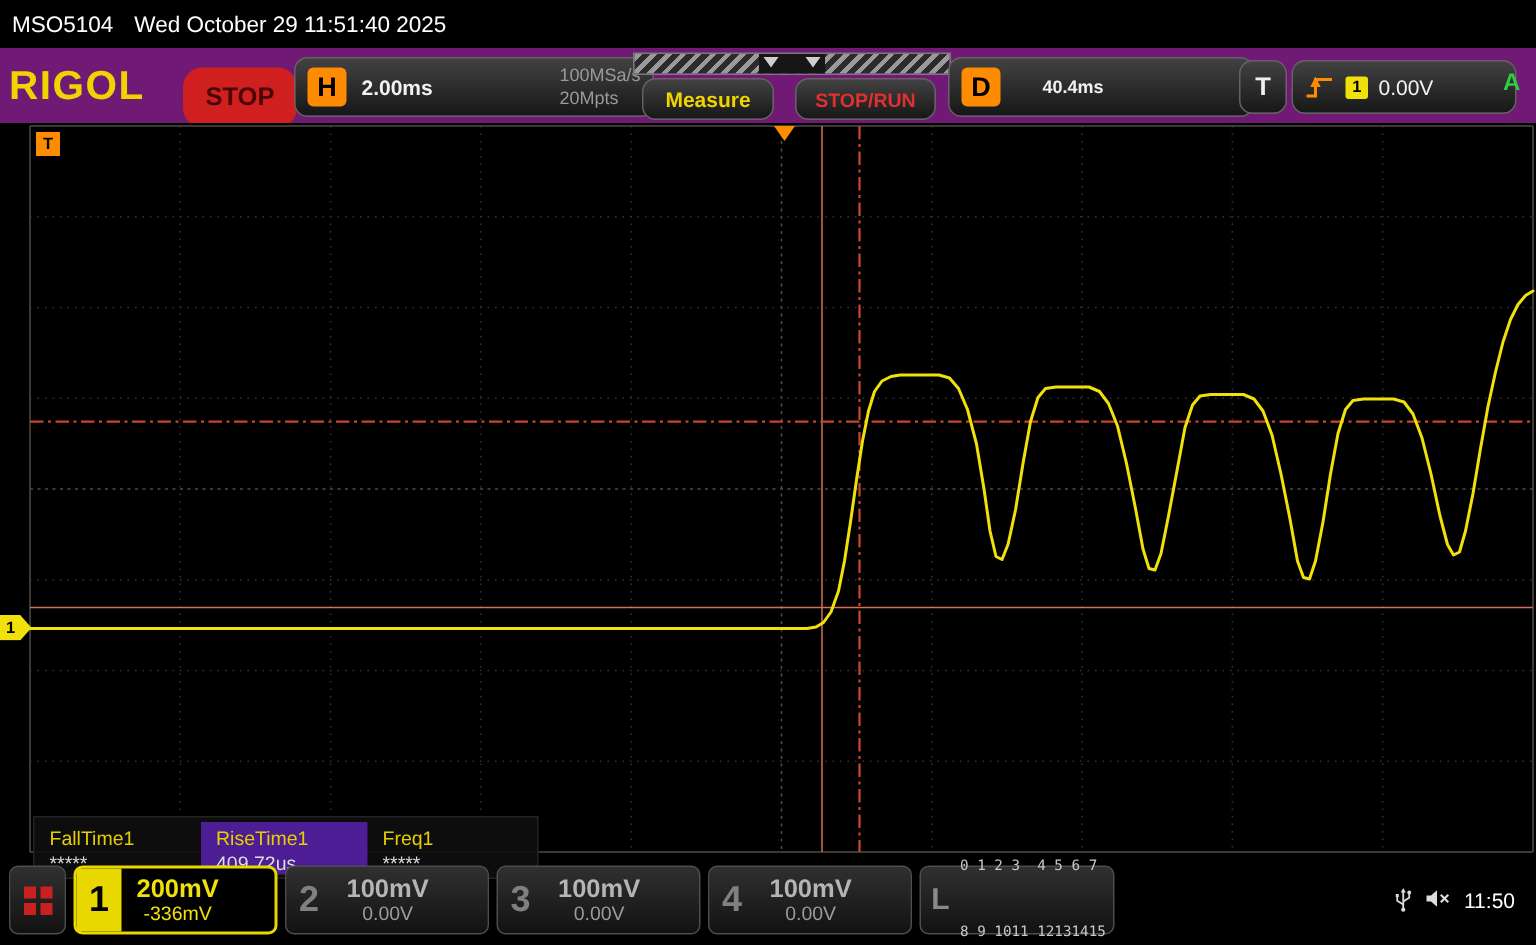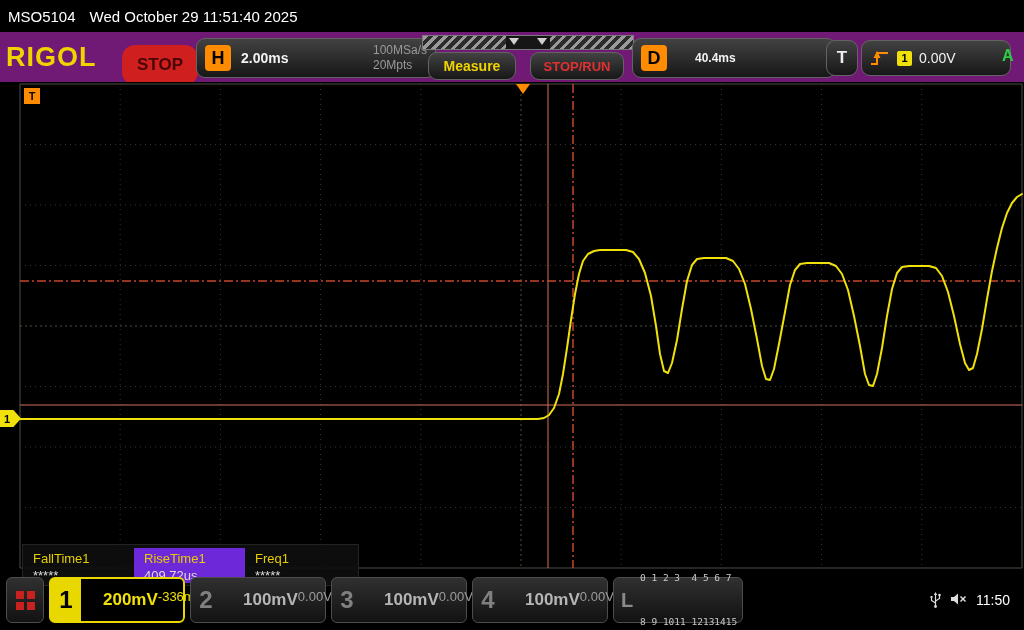--- a/index.html
+++ b/index.html
@@ -47,35 +47,35 @@
   .scope{position:absolute;left:0;top:82px;width:1024px;height:488px;background:#000;}
   .scope svg{position:absolute;left:0;top:0;width:1024px;height:488px;}
   .trig-src{position:absolute;left:24px;top:6px;width:16px;height:16px;background:#ff8c00;
             color:#000;font-weight:bold;font-size:11px;display:flex;align-items:center;justify-content:center;}
   .ch1-marker{position:absolute;left:0;top:328px;width:21px;height:17px;background:#f0e10a;
               color:#000;font-weight:bold;font-size:11px;display:flex;align-items:center;padding-left:4px;
               clip-path:polygon(0 0,64% 0,100% 50%,64% 100%,0 100%);box-sizing:border-box;}
   .meas-panel{position:absolute;left:22px;top:462px;width:335px;height:40px;
               background:rgba(14,14,14,0.9);border:1px solid #232323;display:flex;align-items:center;}
   .meas-item{width:111px;padding:3px 0 0 10px;box-sizing:border-box;}
-  .meas-item.hl{background:#6d28d9;}
+  .meas-item.hl{background:#4c1d95;}
   .meas-label{font-size:13px;color:#e6ce00;}
   .meas-value{font-size:13px;color:#ddd;margin-top:2px;}
 
   
   .bottombar{position:absolute;left:0;top:570px;width:1024px;height:60px;display:flex;
              align-items:center;gap:5px;padding:0 6px;box-sizing:border-box;}
   .blk{background:linear-gradient(#303030,#121212);border:1px solid #4d4d4d;border-radius:6px;
        height:46px;display:flex;align-items:center;box-sizing:border-box;}
   .menu-grid{width:38px;justify-content:center;}
   .redgrid{display:grid;grid-template-columns:8px 8px;gap:3px;}
   .redgrid span{width:8px;height:8px;background:#c92020;display:block;}
   .ch-block{width:136px;}
   .ch-num{width:30px;text-align:center;font-size:24px;font-weight:bold;color:#808080;flex:0 0 auto;}
-  .ch-vals{display:flex;flex-direction:row;margin-left:22px;line-height:1.15;}
+  .ch-vals{display:flex;flex-direction:column;margin-left:10px;line-height:1.15;}
   .ch-scale{font-size:17px;font-weight:bold;color:#b5b5b5;}
   .ch-off{font-size:13px;color:#9c9c9c;text-align:center;}
   .ch-block.active{background:#000;border:2px solid #e8d800;}
   .ch-block.active .ch-num{background:#e8d800;color:#000;height:100%;display:flex;
                            align-items:center;justify-content:center;}
   .ch-block.active .ch-scale,.ch-block.active .ch-off{color:#f0e10a;}
   .l-block{width:130px;}
   .l-badge{width:26px;text-align:center;font-size:20px;font-weight:bold;color:#8a8a8a;}
   .l-rows{font-family:"DejaVu Sans Mono",monospace;font-size:9.5px;color:#c8c8c8;
           white-space:pre;line-height:1.55;}

